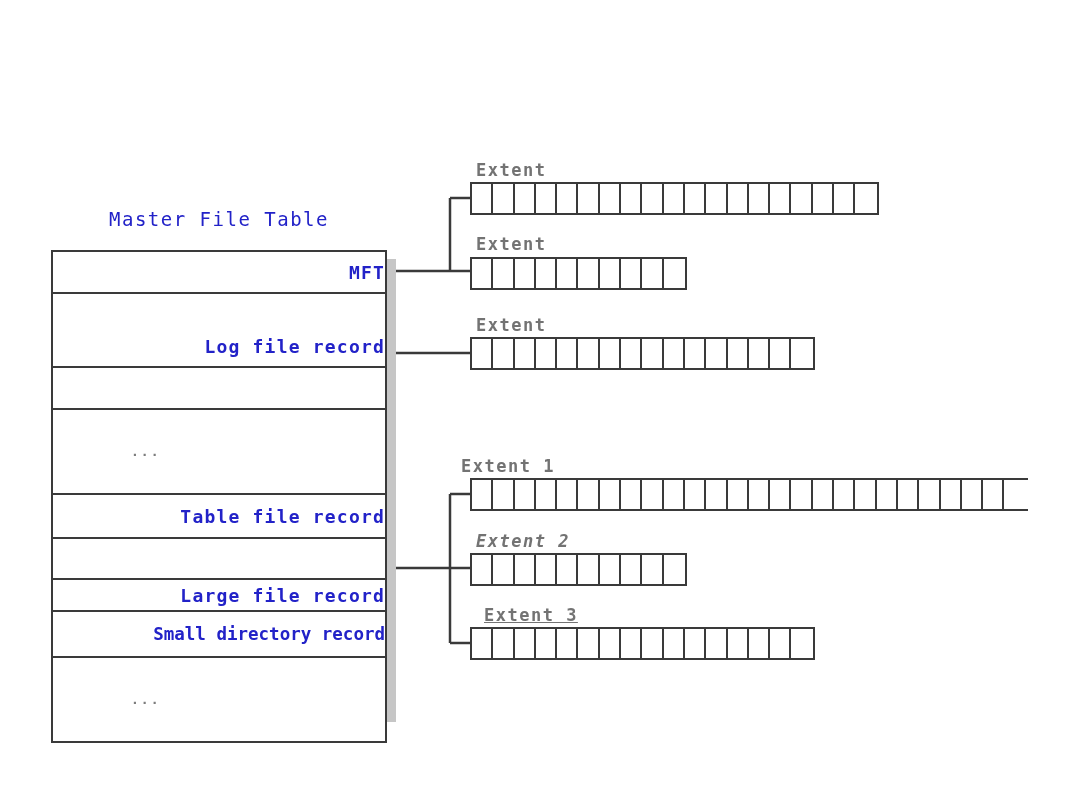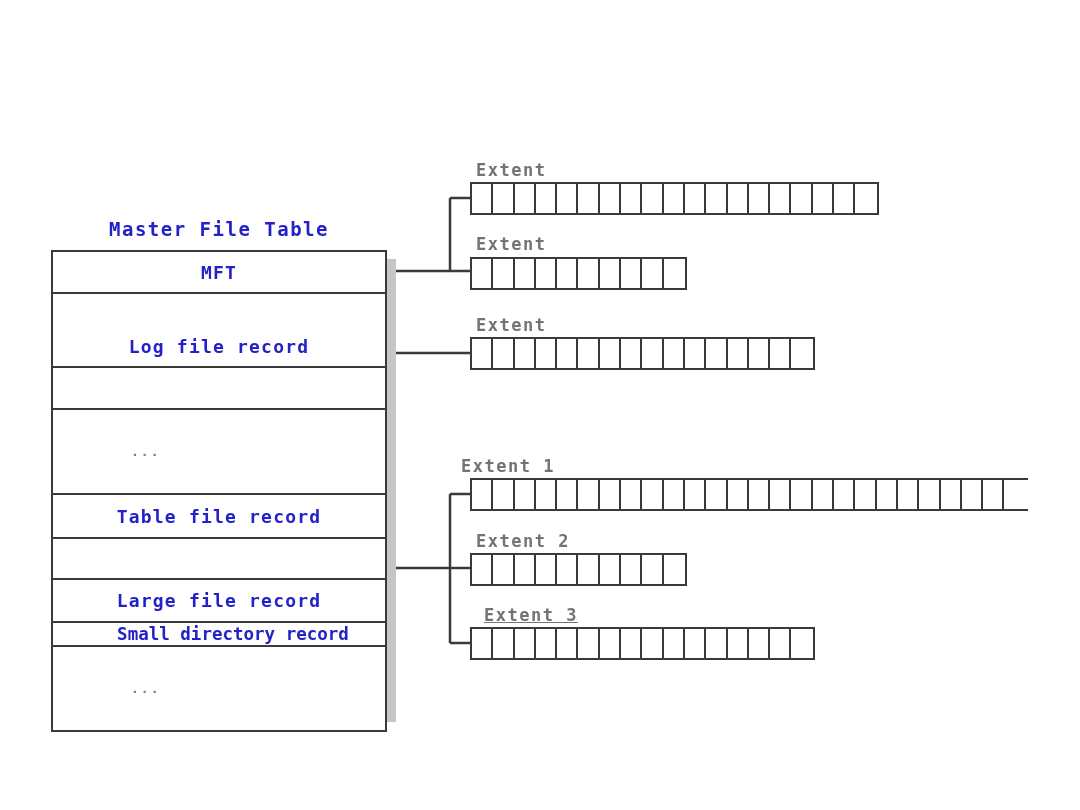--- a/index.html
+++ b/index.html
@@ -19,27 +19,27 @@
     position: absolute;
     left: 0; top: 0;
     width: 1080px;
     height: 810px;
   }
 
   
   .mft-title {
     position: absolute;
     left: 51px;
-    top: 218px;
+    top: 208px;
     width: 336px;
     text-align: center;
     color: #2222c8;
     font-size: 19px;
     letter-spacing: 1.5px;
-    font-weight: 700;
+    font-weight: 400;
     white-space: nowrap;
   }
 
   .mft-shadow {
     position: absolute;
     left: 60px;
     top: 259px;
     width: 336px;
     height: 463px;
     background: #c6c6c6;
@@ -53,21 +53,21 @@
     border: 2px solid #3a3a3a;
     background: #ffffff;
     box-sizing: border-box;
   }
 
   .mft-row {
     border-bottom: 2px solid #3a3a3a;
     box-sizing: border-box;
     display: flex;
     align-items: center;
-    justify-content: center;
+    justify-content: flex-end;
     background: #ffffff;
     color: #2222c8;
     font-size: 18px;
     letter-spacing: 1.2px;
     font-weight: 600;
     white-space: nowrap;
     overflow: hidden;
   }
   .mft-row:last-child { border-bottom: none; }
 
@@ -156,24 +156,24 @@
       </div>
       <div class="mft-row ellipsis" style="height: 85px;">
         <span>...</span>
       </div>
       <div class="mft-row" style="height: 44px;">
         <span>Table file record</span>
       </div>
       <div class="mft-row" style="height: 41px;">
         <span></span>
       </div>
-      <div class="mft-row" style="height: 43px;">
+      <div class="mft-row" style="height: 32px;">
         <span>Large file record</span>
       </div>
-      <div class="mft-row tight" style="height: 24px; padding-left: 28px;">
+      <div class="mft-row tight" style="height: 46px; padding-left: 28px;">
         <span>Small directory record</span>
       </div>
       <div class="mft-row ellipsis" style="height: 83px;">
         <span>...</span>
       </div>
     </div>
 
   <div id="extents-layer">
       <div class="extent-label" style="left: 476px; top: 160px;">Extent</div>
       <div class="extent-bar" style="left: 470px; top: 182px; width: 408.7px;">
@@ -251,21 +251,21 @@
         <div class="extent-cell"></div>
         <div class="extent-cell"></div>
         <div class="extent-cell"></div>
         <div class="extent-cell"></div>
         <div class="extent-cell"></div>
         <div class="extent-cell"></div>
         <div class="extent-cell"></div>
         <div class="extent-cell"></div>
         <div class="extent-cell"></div>
       </div>
-      <div class="extent-label" style="left: 476px; top: 531px;">Extent 2</div>
+      <div class="extent-label" style="left: 476px; top: 531px; font-style: italic;">Extent 2</div>
       <div class="extent-bar" style="left: 470px; top: 553px; width: 217px;">
         <div class="extent-cell"></div>
         <div class="extent-cell"></div>
         <div class="extent-cell"></div>
         <div class="extent-cell"></div>
         <div class="extent-cell"></div>
         <div class="extent-cell"></div>
         <div class="extent-cell"></div>
         <div class="extent-cell"></div>
         <div class="extent-cell"></div>

